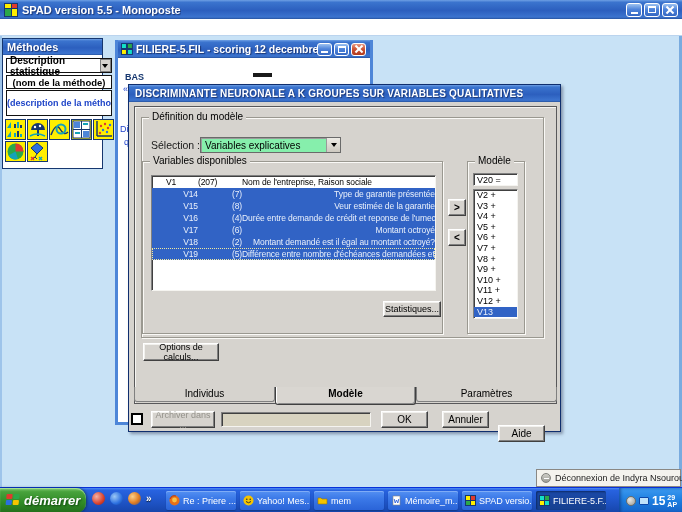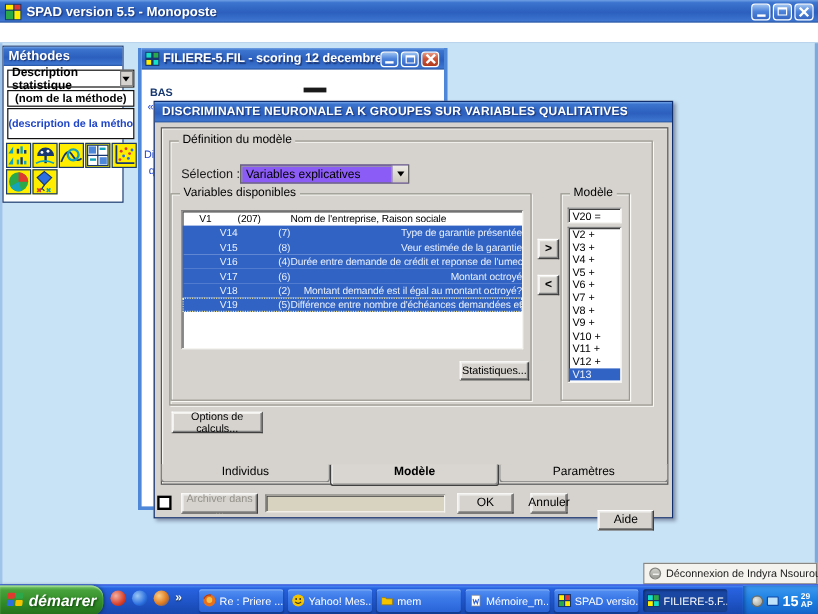--- a/index.html
+++ b/index.html
@@ -54,21 +54,21 @@
   
   .dialog { position:absolute; left:128px; top:84px; width:433px; height:348px; background:#D6D3CE;
             border:1px solid #0F2E6E; box-shadow:2px 2px 3px rgba(0,0,30,.35); }
   .dialog .tbar { height:17px; font-size:10px; padding-left:6px; letter-spacing:.2px; }
   .dlg-panel { position:absolute; left:5px; top:21px; width:423px; height:298px; background:#D6D3CE;
                border:1px solid #58585A; box-shadow:inset 1px 1px 0 #F6F5F2; }
   .groupbox { position:absolute; border:1px solid #9A9890; box-shadow:inset 1px 1px 0 #FAF9F6,1px 1px 0 #FAF9F6; }
   .groupbox .legend { position:absolute; top:-7px; left:7px; background:#D6D3CE; padding:0 3px; font-size:10px; line-height:12px; }
   .lbl { font-size:10.5px; color:#1A1A1A; }
 
-  .combo { position:absolute; background:#8b5cf6; border:1px solid #6A6A6A; box-shadow:inset 1px 1px 0 #9a9a9a;
+  .combo { position:absolute; background:#86efac; border:1px solid #6A6A6A; box-shadow:inset 1px 1px 0 #9a9a9a;
            display:flex; align-items:center; font-size:10px; padding-left:4px; }
   .combo .dd { margin-left:auto; width:14px; height:100%; background:linear-gradient(180deg,#EDEBE5,#CDC9C0);
                border-left:1px solid #9a9a9a; display:flex; align-items:center; justify-content:center; }
 
   .listbox { position:absolute; background:#fff; border:1px solid #808080;
              border-right-color:#F5F4F0; border-bottom-color:#F5F4F0; box-shadow:inset 1px 1px 0 #404040; overflow:hidden; }
   .vrow { display:flex; height:12px; line-height:12px; font-size:8.5px; letter-spacing:-0.1px; white-space:nowrap; color:#000; padding-left:14px; }
   .vrow.sel { background:#3163C5; color:#E9F0FB;text-align:right; }
   .vrow.focus { outline:1px dotted #F0E8A0; outline-offset:-1px; }
   .vcode { width:32px; flex:none; } .vcount { width:44px; flex:none; } .vlabel { flex:1; overflow:hidden; }
@@ -356,21 +356,21 @@
     <div class="tabs">
       <div class="tab">Individus</div>
       <div class="tab active">Modèle</div>
       <div class="tab">Paramètres</div>
     </div>
 
     <div class="checkbox" style="left:2px; top:328px;"></div>
     <button class="btn small disabled" style="left:22px; top:326px; width:64px; height:17px;">Archiver dans ...</button>
     <div class="field beige" style="left:92px; top:327px; width:150px; height:15px;"></div>
     <button class="btn" style="left:252px; top:326px; width:47px; height:17px;">OK</button>
-    <button class="btn" style="left:313px; top:326px; width:31px; height:17px;">Annuler</button>
+    <button class="btn" style="left:313px; top:326px; width:47px; height:17px;">Annuler</button>
     <button class="btn" style="left:369px; top:340px; width:47px; height:17px;">Aide</button>
   </div>
 
   <div class="tooltip">
     <span class="tt-ico"></span>
     <span>Déconnexion de Indyra Nsourou</span>
   </div>
 
   <div class="taskbar">
     <div class="startbtn">

